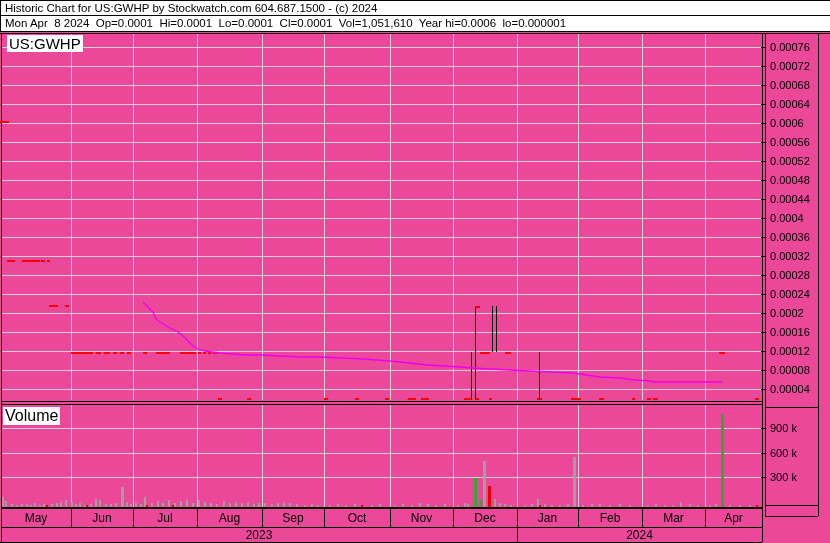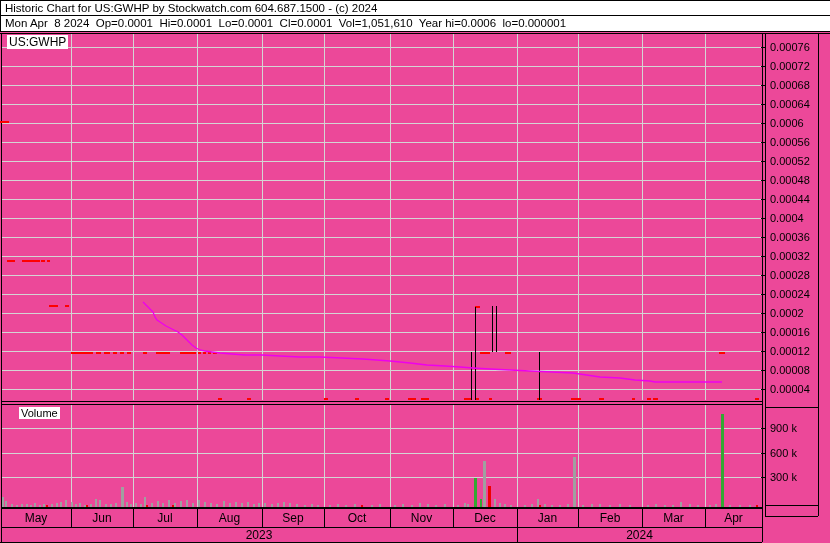--- a/index.html
+++ b/index.html
@@ -4,22 +4,22 @@
 <style>
   html,body{margin:0;padding:0;background:#fff;}
   #page{position:relative;width:830px;height:543px;background:#ec4899;
         font-family:"Liberation Sans",sans-serif;color:#000;overflow:hidden;}
   #title-bar{position:absolute;left:0;top:0;width:828px;height:14px;
              border:1px solid #000;font-size:11.5px;line-height:14px;
              padding-left:4px;box-sizing:content-box;white-space:pre;background:#fff;}
   #subtitle-bar{position:absolute;left:0;top:16px;width:828px;height:15px;
                 border-left:1px solid #000;border-right:1px solid #000;border-bottom:1px solid #000;
                 font-size:11.5px;line-height:15px;padding-left:4px;white-space:pre;background:#fff;}
-  #symbol-label{position:absolute;left:7px;top:35px;font-size:12px;background:#fff;padding:0 2px;z-index:5;}
-  #volume-label{position:absolute;left:19px;top:407px;font-size:11px;background:#fff;padding:0 2px;z-index:5;}
+  #symbol-label{position:absolute;left:7px;top:35px;font-size:15px;background:#fff;padding:0 2px;z-index:5;}
+  #volume-label{position:absolute;left:3px;top:407px;font-size:16px;background:#fff;padding:0 2px;z-index:5;}
   svg{position:absolute;left:0;top:0;}
   text{font-family:"Liberation Sans",sans-serif;fill:#000;}
 </style>
 </head>
 <body>
 
 <div id="page">
   <div id="title-bar">Historic Chart for US:GWHP by Stockwatch.com 604.687.1500 - (c) 2024</div>
   <div id="subtitle-bar">Mon Apr  8 2024  Op=0.0001  Hi=0.0001  Lo=0.0001  Cl=0.0001  Vol=1,051,610  Year hi=0.0006  lo=0.000001</div>
   <div id="symbol-label">US:GWHP</div>

